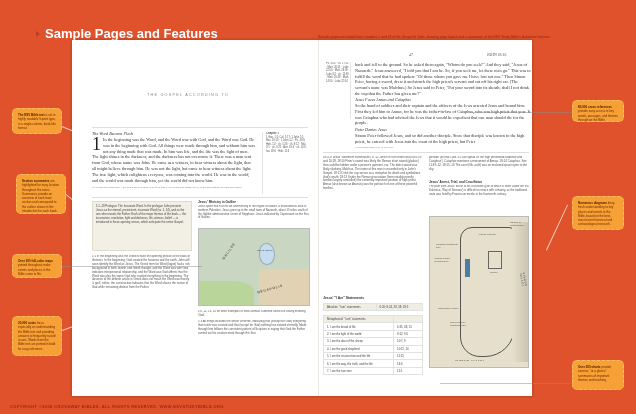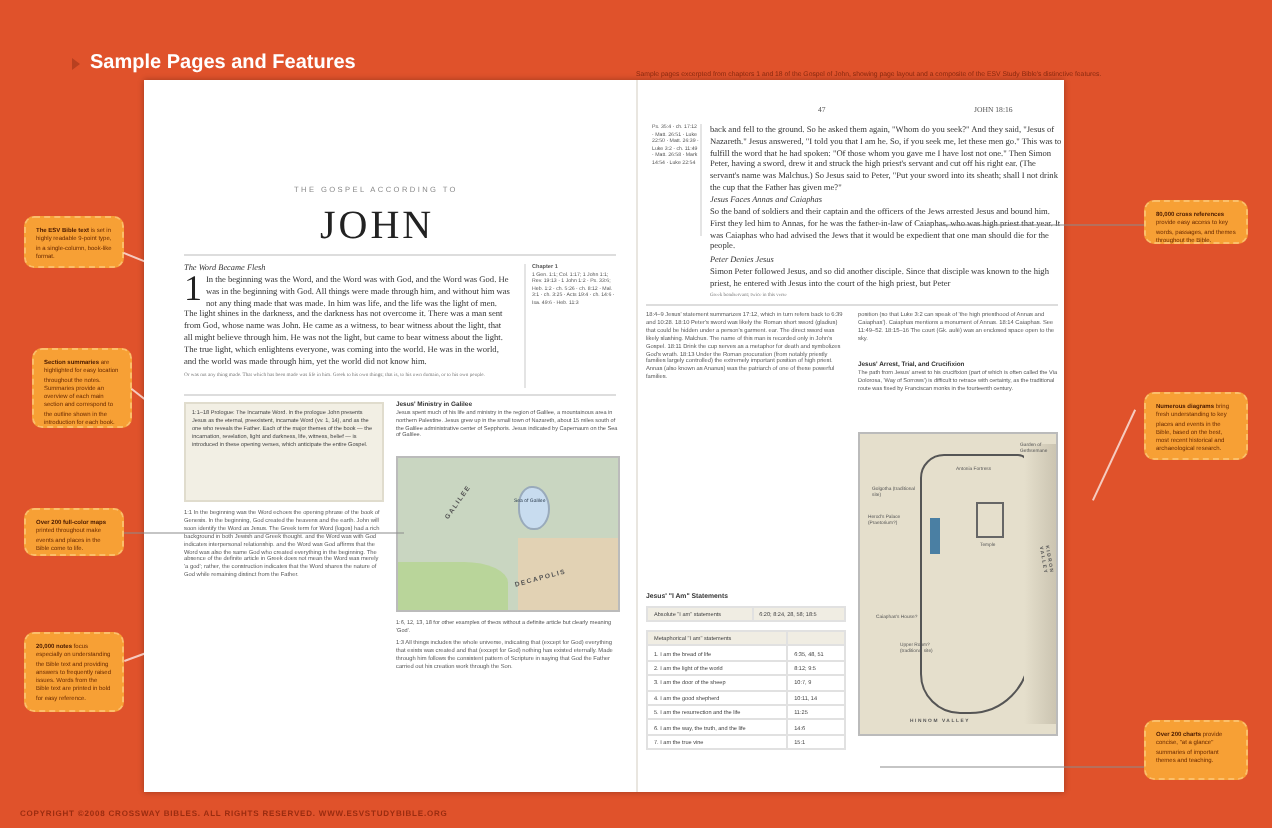--- a/index.html
+++ b/index.html
@@ -4,21 +4,21 @@
 <style>
   * { box-sizing: border-box; margin: 0; padding: 0; }
   body {
     width: 636px; height: 414px; overflow: hidden;
     background: #e0522b;
     font-family: "Liberation Sans", sans-serif;
     position: relative;
   }
   .header-title {
     position: absolute; left: 36px; top: 26px;
-    color: #fff; font-weight: bold; font-size: 10px;
+    color: #fff; font-weight: bold; font-size: 13px;
     display: flex; align-items: center; gap: 5px;
   }
   .header-title .tri { width: 0; height: 0; border-left: 4px solid #b84020; border-top: 3px solid transparent; border-bottom: 3px solid transparent; }
   .caption {
     position: absolute; left: 318px; top: 35px; width: 318px;
     font-size: 3.4px; color: #8a2a10; white-space: nowrap; overflow: hidden;
   }
   .page {
     position: absolute; left: 72px; top: 40px; width: 460px; height: 356px;
     background: #fff; box-shadow: 0 0 3px rgba(0,0,0,0.3);
@@ -63,21 +63,20 @@
   <span class="tri"></span>
   <span>Sample Pages and Features</span>
 </div>
 <div class="caption">Sample pages excerpted from chapters 1 and 18 of the Gospel of John, showing page layout and a composite of the ESV Study Bible's distinctive features.</div>
 
 <div class="page">
   <div class="spread-divider"></div>
 
   <div class="left-page">
     <div class="gospel-label">THE GOSPEL ACCORDING TO</div>
-    <div class="book-title">JOHN</div>
     <div class="rule" style="left:20px;top:87px;width:216px;"></div>
     <div class="sect-head" style="left:20px;top:91px;">The Word Became Flesh</div>
     <div class="serif-text" style="left:20px;top:97px;width:163px;height:48px;">
       <span class="chap-num">1</span>
       <span>In the beginning was the Word, and the Word was with God, and the Word was God. He was in the beginning with God. All things were made through him, and without him was not any thing made that was made. In him was life, and the life was the light of men. The light shines in the darkness, and the darkness has not overcome it. There was a man sent from God, whose name was John. He came as a witness, to bear witness about the light, that all might believe through him. He was not the light, but came to bear witness about the light. The true light, which enlightens everyone, was coming into the world. He was in the world, and the world was made through him, yet the world did not know him.</span>
     </div>
     <div class="serif-text" style="left:20px;top:146px;width:163px;height:7px;font-size:2.6px;line-height:3.4px;color:#777;">Or was not any thing made. That which has been made was life in him. Greek to his own things; that is, to his own domain, or to his own people.</div>
     <div class="xref" style="left:190px;top:92px;width:46px;height:62px;">
       <b>Chapter 1</b><br>
       <span>1 Gen. 1:1; Col. 1:17; 1 John 1:1; Rev. 19:13 · 1 John 1:2 · Ps. 33:6; Heb. 1:2 · ch. 5:26 · ch. 8:12 · Mal. 3:1 · ch. 3:25 · Acts 19:4 · ch. 14:6 · Isa. 49:6 · Heb. 11:3</span>

